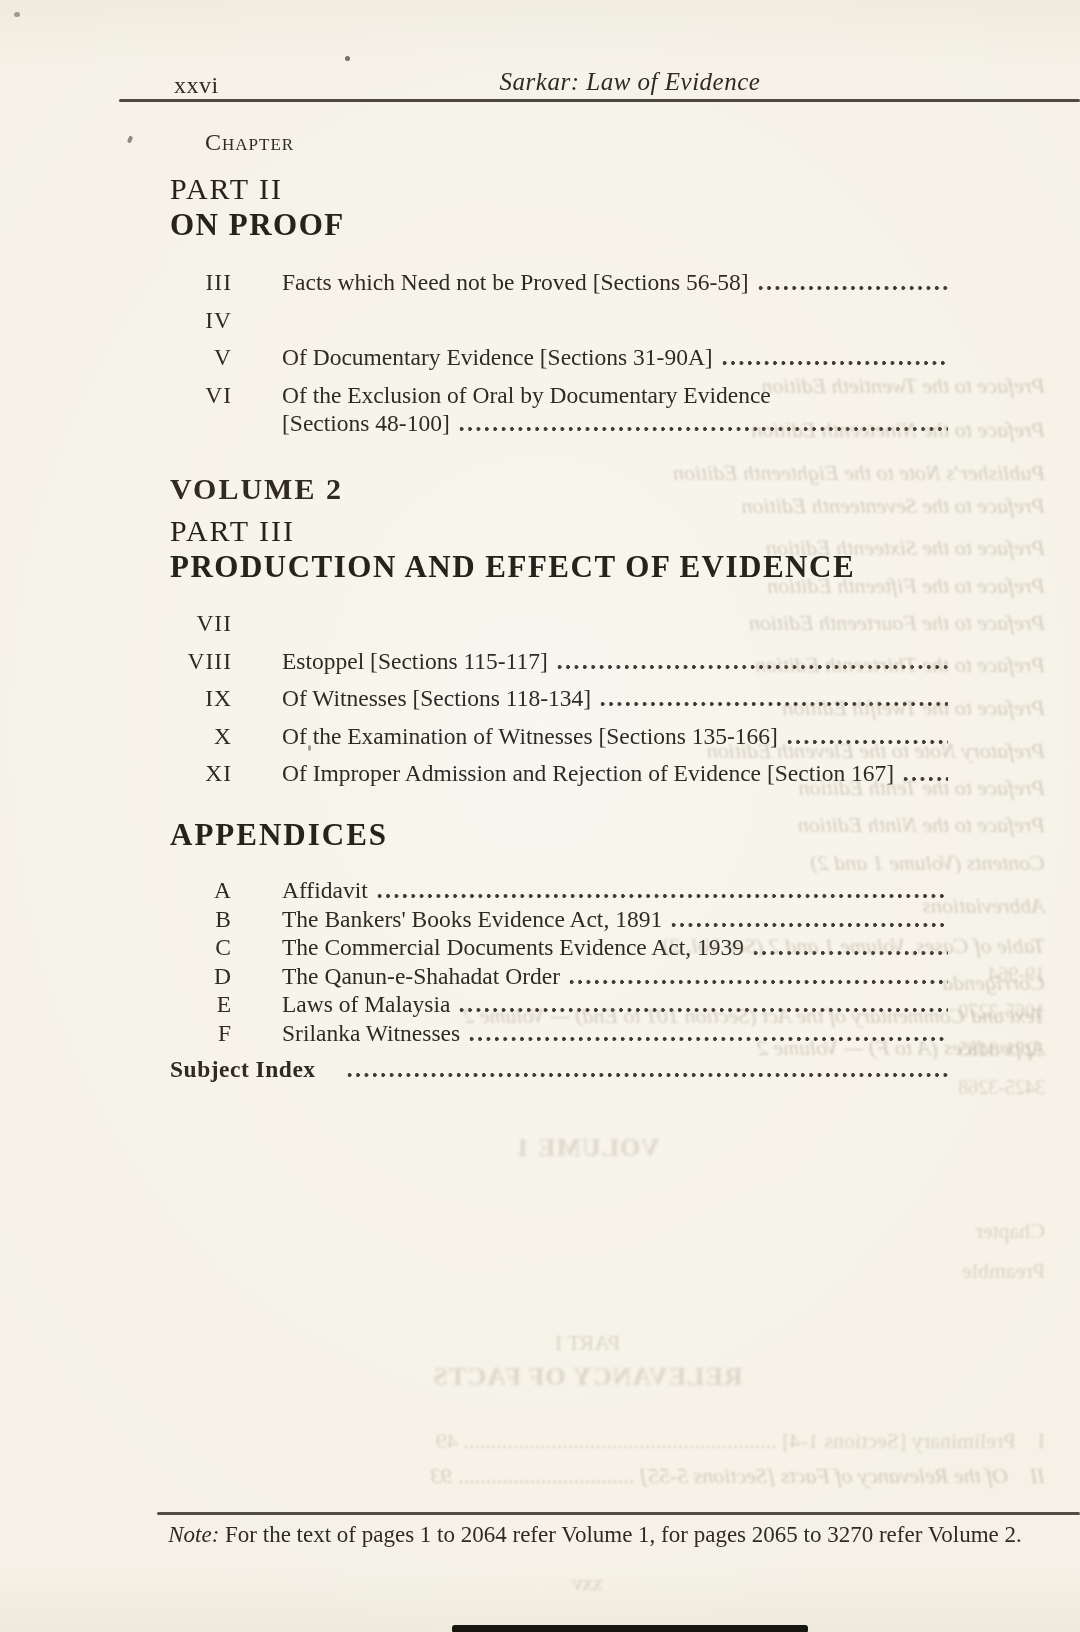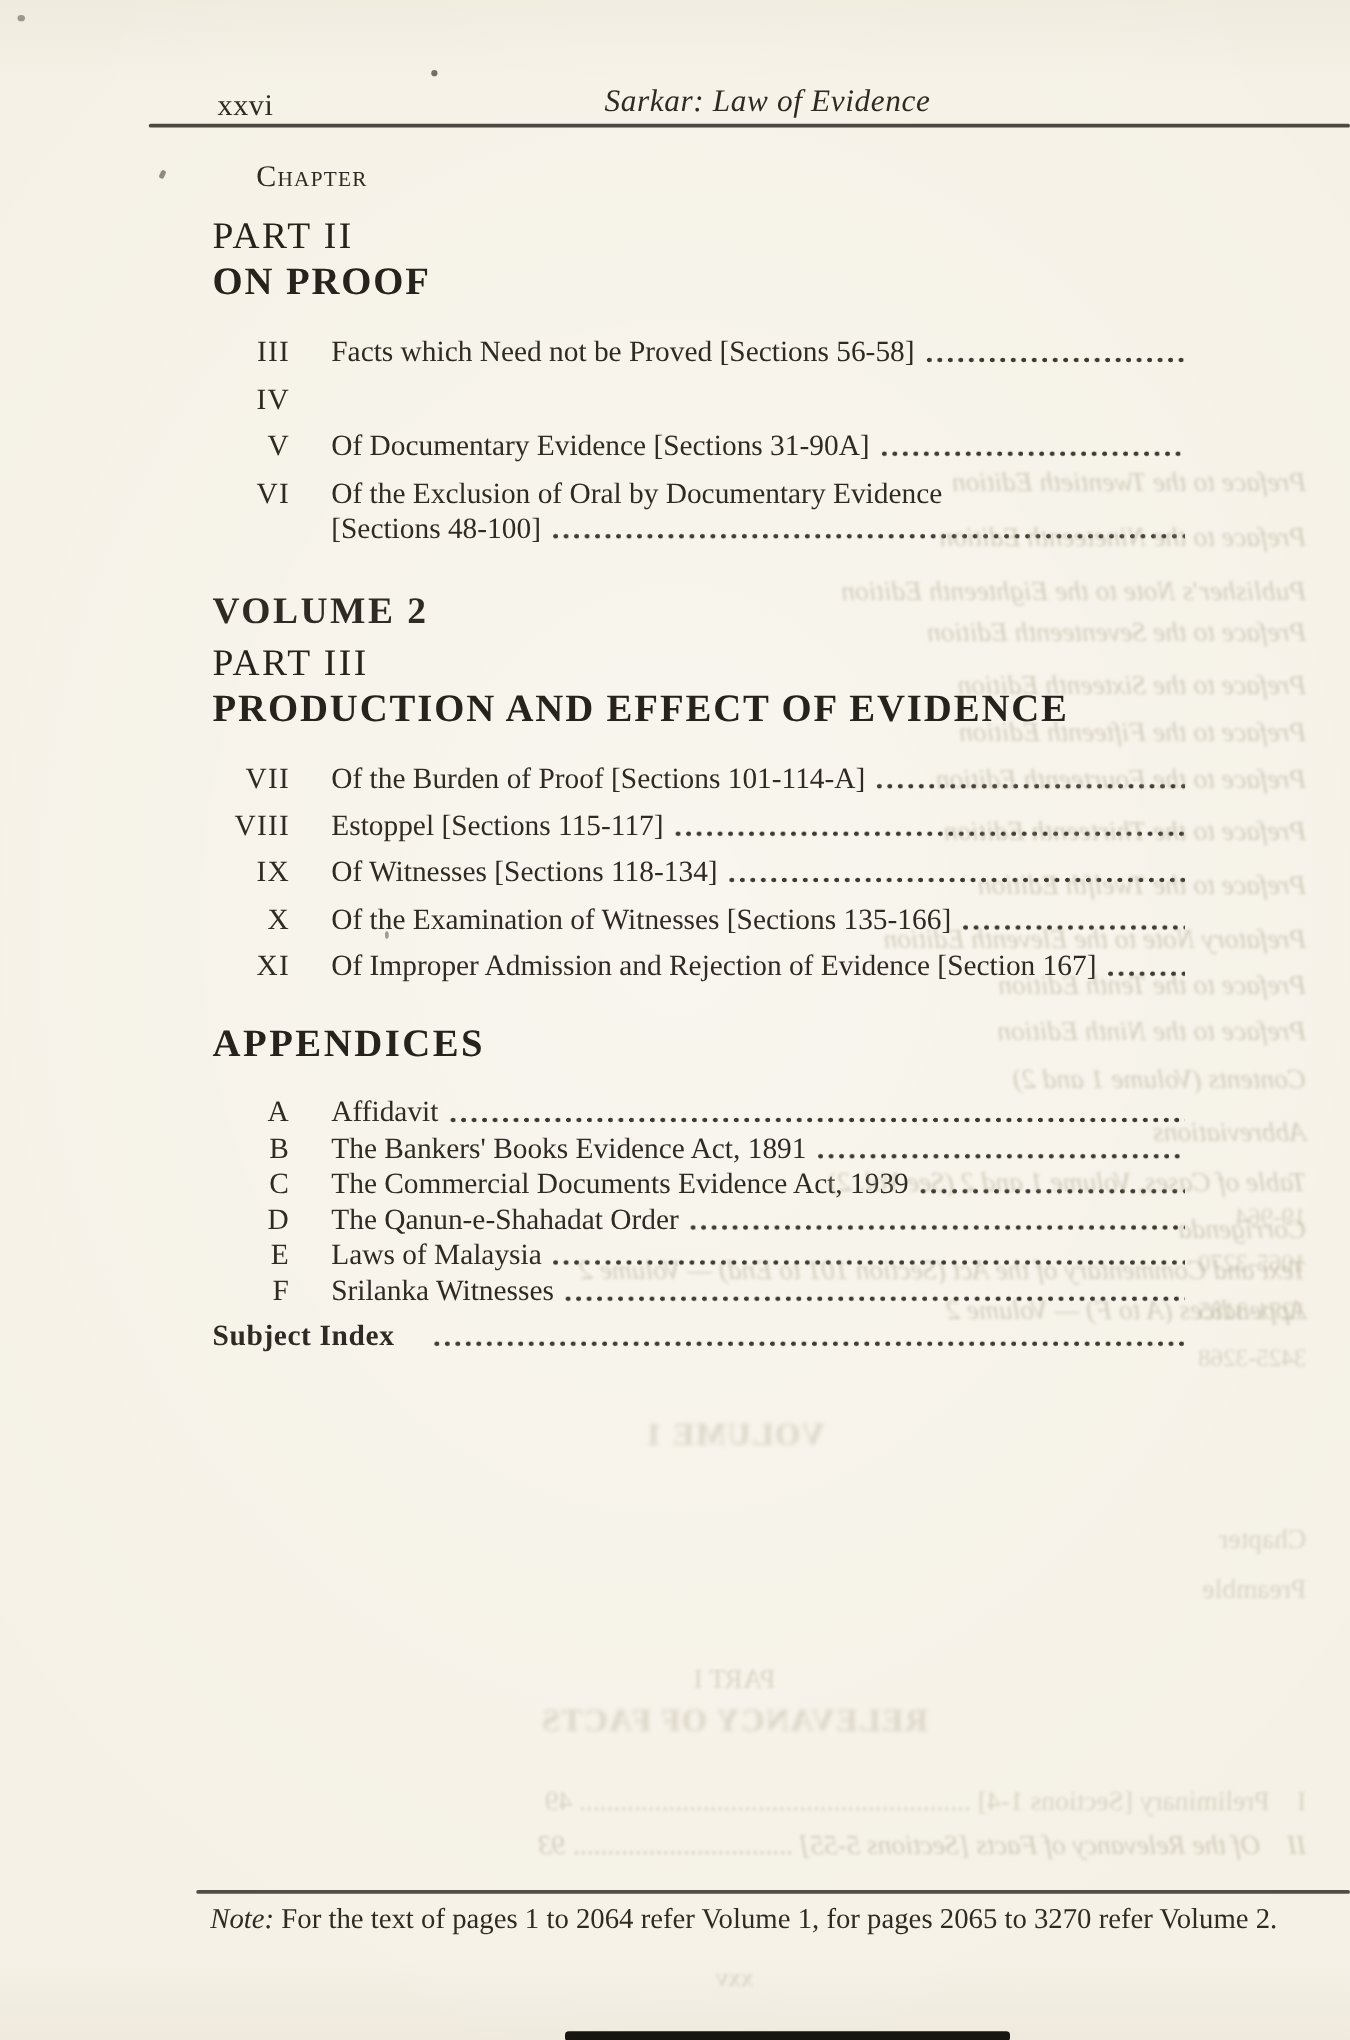--- a/index.html
+++ b/index.html
@@ -16,41 +16,41 @@
     background-image:
       radial-gradient(ellipse 120% 100% at 50% 45%, rgba(255,255,255,0.35), rgba(0,0,0,0) 60%),
       linear-gradient(180deg, rgba(190,180,150,0.10) 0%, rgba(0,0,0,0) 4%, rgba(0,0,0,0) 96%, rgba(190,180,150,0.12) 100%);
     font-family:"Liberation Serif","DejaVu Serif",serif;
     color:var(--ink);
   }
   .abs{position:absolute;}
 
   
   #folio{top:72px;left:174px;font-size:24px;letter-spacing:0.5px;}
-  #running-title{top:68px;left:184px;width:860px;text-align:center;font-style:italic;font-size:25px;letter-spacing:0.5px;}
+  #running-title{top:68px;left:200px;width:860px;text-align:center;font-style:italic;font-size:25px;letter-spacing:0.5px;}
   #head-rule{top:99px;left:119px;right:0;height:3px;background:var(--rule);opacity:0.88;border-radius:2px;}
   #chapter-label{top:129px;left:173px;font-variant:small-caps;font-size:24px;letter-spacing:1px;margin-left:32px;}
 
   
   .center-head{left:170px;width:910px;text-align:left;}
   .part-label{font-size:30px;letter-spacing:2px;color:var(--ink-dark);}
   .part-title{font-size:31px;font-weight:bold;letter-spacing:1.5px;color:var(--ink-dark);}
   #part2-label{top:172px;}
   #part2-title{top:207px;}
   #volume2-label{top:472px;font-size:30px;font-weight:bold;letter-spacing:2px;}
   #part3-label{top:514px;}
   #part3-title{top:549px;}
   #appendices-title{top:817px;font-size:31px;font-weight:bold;letter-spacing:2px;color:var(--ink-dark);}
 
   
   .toc-list{left:170px;width:778px;}
   #part2-list{top:268px;}
   #part3-list{top:609px;}
   #appendix-list{top:876px;}
-  .toc-row{display:flex;align-items:flex-start;font-size:23.5px;line-height:28px;margin-bottom:10px;}
+  .toc-row{display:flex;align-items:flex-start;font-size:23.5px;line-height:28px;margin-bottom:10px;gap:17px;}
   #part2-list .toc-row, #part3-list .toc-row{margin-bottom:9.5px;}
   #appendix-list .toc-row{margin-bottom:0.5px;}
   .toc-num{flex:0 0 62px;text-align:right;letter-spacing:1px;}
   .toc-body{flex:1 1 auto;margin-left:33px;min-width:0;}
   .toc-line{display:flex;align-items:flex-end;}
   .toc-text{white-space:nowrap;}
   .dots{
     flex:1 1 auto;height:8px;margin:0 0 4px 8px;
     background-image:radial-gradient(circle at 3.5px 4px, var(--ink) 1.7px, rgba(0,0,0,0) 2.1px);
     background-size:8.4px 8px;background-repeat:repeat-x;background-position:left bottom;
@@ -140,27 +140,20 @@
   </div>
 
 <div class="abs center-head" id="volume2-label">VOLUME 2</div>
 <div class="abs center-head part-label" id="part3-label">PART III</div>
 <div class="abs center-head part-title" id="part3-title">PRODUCTION AND EFFECT OF EVIDENCE</div>
 
 <div class="abs toc-list" id="part3-list">
 
     <div class="toc-row">
       <span class="toc-num">VII</span>
-      <div class="toc-body">
-        <div class="toc-line toc-line1">
-          <span class="toc-text">Of the Burden of Proof [Sections 101-114-A]</span>
-          <span class="dots"></span>
-        </div>
-
-      </div>
     </div>
 
     <div class="toc-row">
       <span class="toc-num">VIII</span>
       <div class="toc-body">
         <div class="toc-line toc-line1">
           <span class="toc-text">Estoppel [Sections 115-117]</span>
           <span class="dots"></span>
         </div>
 

